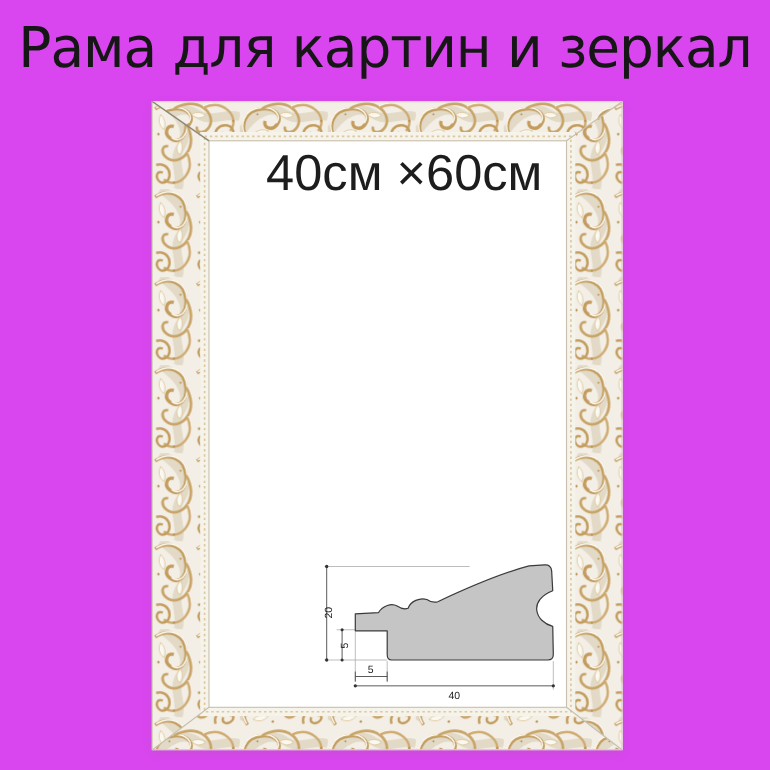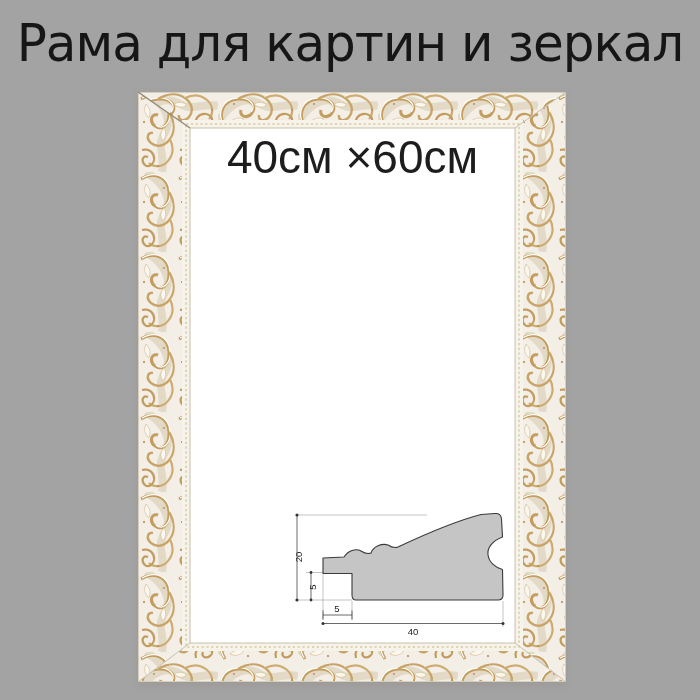--- a/index.html
+++ b/index.html
@@ -1,33 +1,33 @@
 <!DOCTYPE html>
 <html><head>
 <meta charset="utf-8">
 <style>
   html,body{margin:0;padding:0;background:#fff;}
   .canvas{
-    position:relative;width:700px;height:700px;background:#a3a3a3;
+    position:relative;width:700px;height:700px;background:#d946ef;
     font-family:"Liberation Sans", sans-serif;overflow:hidden;
   }
   .title{
     position:absolute;left:0;top:14px;width:700px;text-align:center;
     font-size:50px;line-height:60px;color:#161616;letter-spacing:-1px;
     font-family:"DejaVu Sans", sans-serif;font-weight:400;
     transform:scaleY(1.02);
   }
   .frame{
     position:absolute;left:138px;top:92px;width:428px;height:590px;
     box-shadow:0 3px 8px rgba(120,115,100,0.18);
     background:#fff;
   }
   .frame svg{display:block}
   .size-label{
-    position:absolute;left:190px;top:132px;width:325px;text-align:center;
+    position:absolute;left:205px;top:132px;width:325px;text-align:center;
     font-size:46px;line-height:50px;color:#1d1d1d;letter-spacing:0px;
     font-family:"Liberation Sans", sans-serif;
   }
   .diagram{
     position:absolute;left:290px;top:495px;width:220px;height:145px;
   }
   .diagram text{
     font-family:"Liberation Sans", sans-serif;
     font-size:9.5px;fill:#222;
   }

